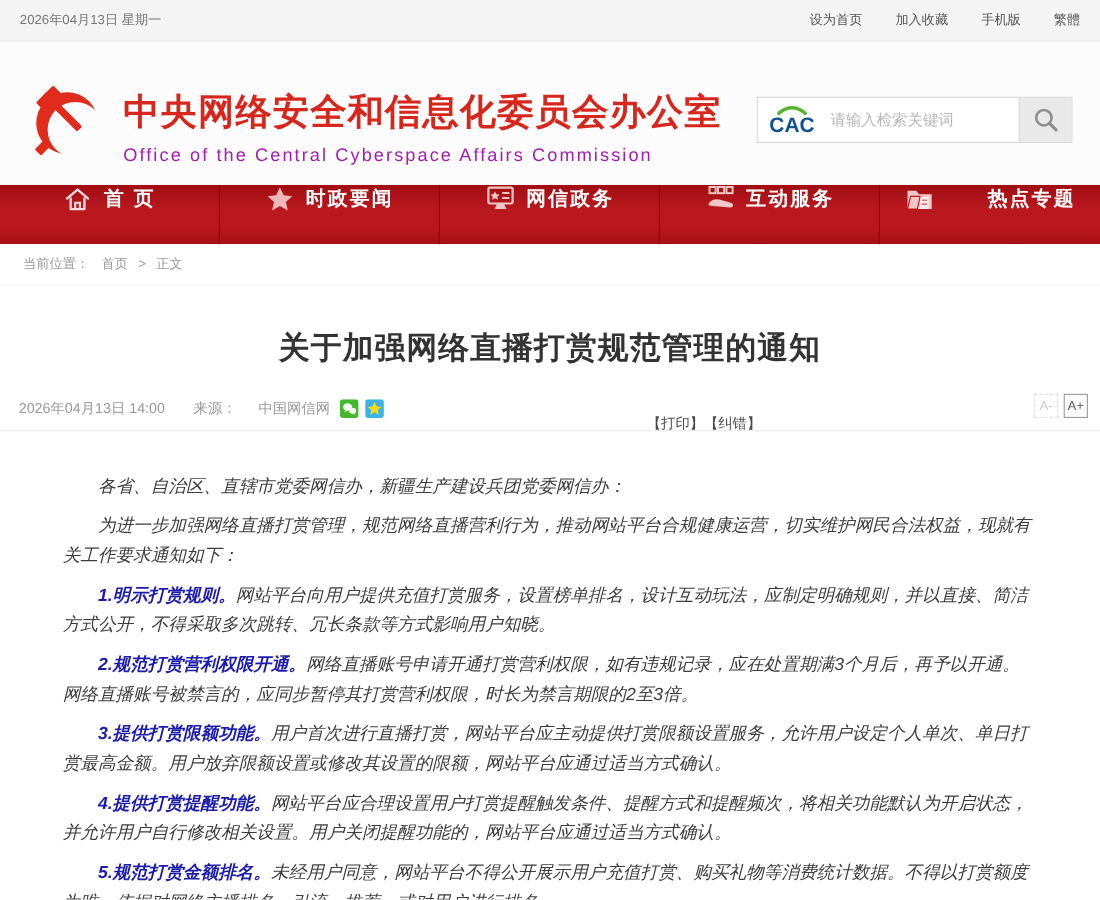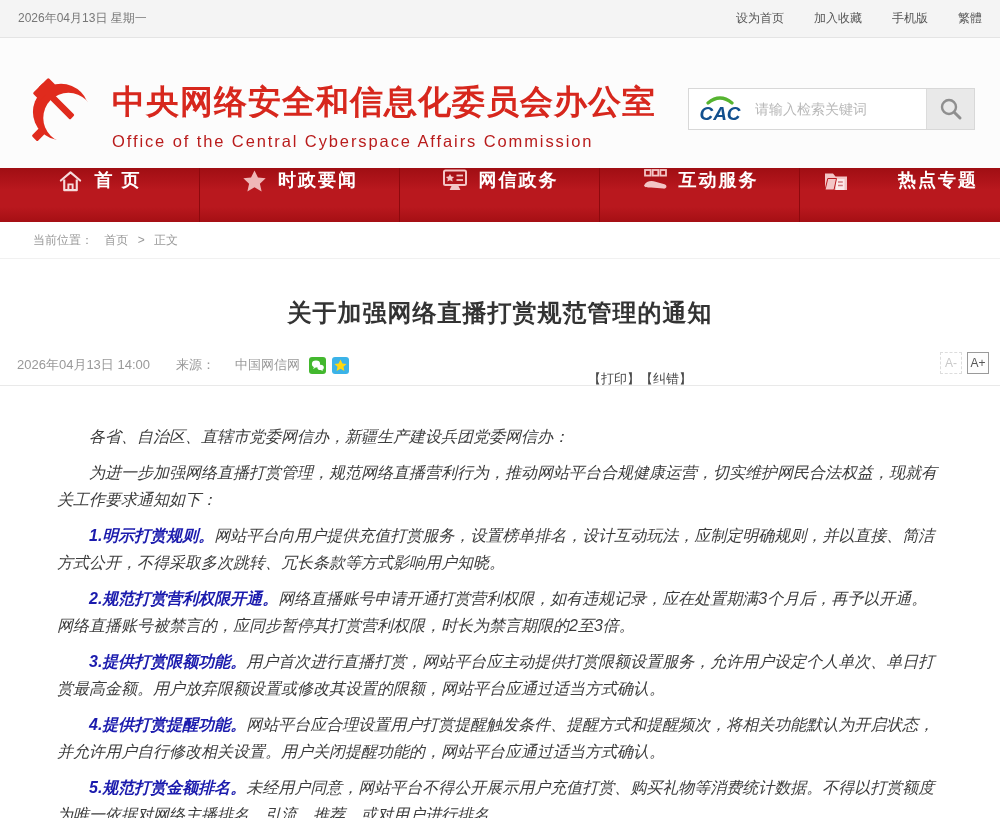--- a/index.html
+++ b/index.html
@@ -9,45 +9,45 @@
   .topbar{height:37px;background:#f4f4f4;border-bottom:1px solid #e4e4e4;
           display:flex;justify-content:space-between;align-items:center;
           padding:0 18px;font-size:12px;color:#777;}
   .tb-links{display:flex;gap:30px;}
   .tb-link{color:#555;text-decoration:none;cursor:pointer;}
   
   .header{height:130px;background:#fcfcfc;position:relative;}
   .brand{position:absolute;left:26px;top:34px;display:flex;align-items:flex-start;cursor:pointer;}
   .brand-text{margin-left:10px;padding-top:8px;}
   .site-title{font-size:33px;font-weight:bold;color:#d7271d;letter-spacing:1px;}
-  .site-subtitle{margin-top:7px;font-size:16.5px;color:#b91c1c;letter-spacing:1.9px;}
+  .site-subtitle{margin-top:7px;font-size:16.5px;color:#a21caf;letter-spacing:1.9px;}
   .search{position:absolute;right:25px;top:50px;width:287px;height:42px;background:#fff;
           border:1px solid #d8d8d8;display:flex;align-items:center;box-sizing:border-box;}
-  .cac-logo{width:62px;flex:none;display:flex;justify-content:center;align-items:flex-start;font-style:italic;}
+  .cac-logo{width:62px;flex:none;display:flex;justify-content:center;align-items:flex-start;}
   .search-input{flex:1;min-width:0;border:none;outline:none;background:transparent;
                 font-size:14px;color:#333;padding:0 4px;}
   .search-input::placeholder{color:#b8b8b8;}
   .search-btn{width:48px;height:100%;flex:none;background:#e9e9e9;border:none;
               border-left:1px solid #dcdcdc;cursor:pointer;display:flex;
               align-items:center;justify-content:center;padding:0;}
   
   .nav{height:54px;display:flex;
        background:linear-gradient(180deg,#a00e13 0%,#b9181e 40%,#b9181e 72%,#a50f14 100%);}
   .nav-item{width:200px;box-sizing:border-box;display:flex;align-items:flex-start;justify-content:center;
             gap:10px;color:#fff;font-size:18px;font-weight:bold;letter-spacing:2px;
             border-right:1px solid #8d090d;cursor:pointer;}
   .nav-item:last-child{border-right:none;gap:48px;}
   
-  .breadcrumb{height:36px;line-height:36px;padding-left:33px;font-size:12px;color:#999;
+  .breadcrumb{height:36px;line-height:36px;padding-left:21px;font-size:12px;color:#999;
               background:#fff;border-bottom:1px solid #f1f1f1;}
   .breadcrumb a{color:#999;text-decoration:none;cursor:pointer;}
   .breadcrumb .sep{margin:0 6px;}
   .breadcrumb .lbl{margin-right:8px;}
   
-  .article h1{margin:38px 0 0;text-align:center;font-size:24px;color:#333;font-weight:bold;letter-spacing:1px;}
+  .article h1{margin:38px 0 0;text-align:center;font-size:28px;color:#333;font-weight:bold;letter-spacing:1px;}
   .meta{position:relative;margin-top:25px;height:22px;font-size:13px;color:#999;}
   .meta-left{position:absolute;left:17px;top:0;display:flex;align-items:center;height:22px;}
   .src-label{margin-left:26px;}
   .src{margin-left:20px;}
   .share-ic{margin-left:9px;cursor:pointer;display:flex;}
   .share-ic + .share-ic{margin-left:6px;}
   .meta-actions{position:absolute;left:588px;top:16px;display:flex;color:#4a4a4a;}
   .meta-actions a{color:#4a4a4a;text-decoration:none;cursor:pointer;}
   .meta-font{position:absolute;right:11px;top:-2px;display:flex;gap:5px;}
   .btn-a{width:22px;height:22px;box-sizing:border-box;font-size:12px;display:flex;

